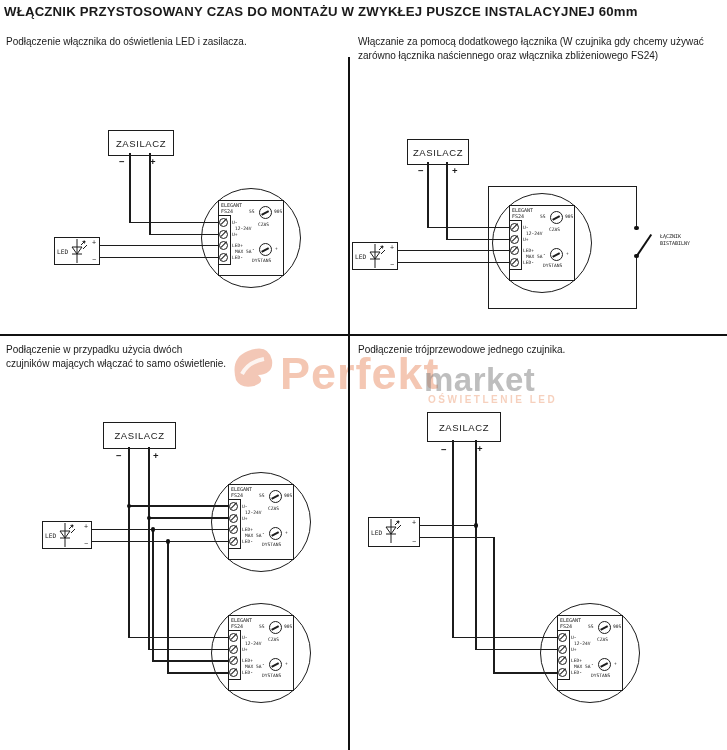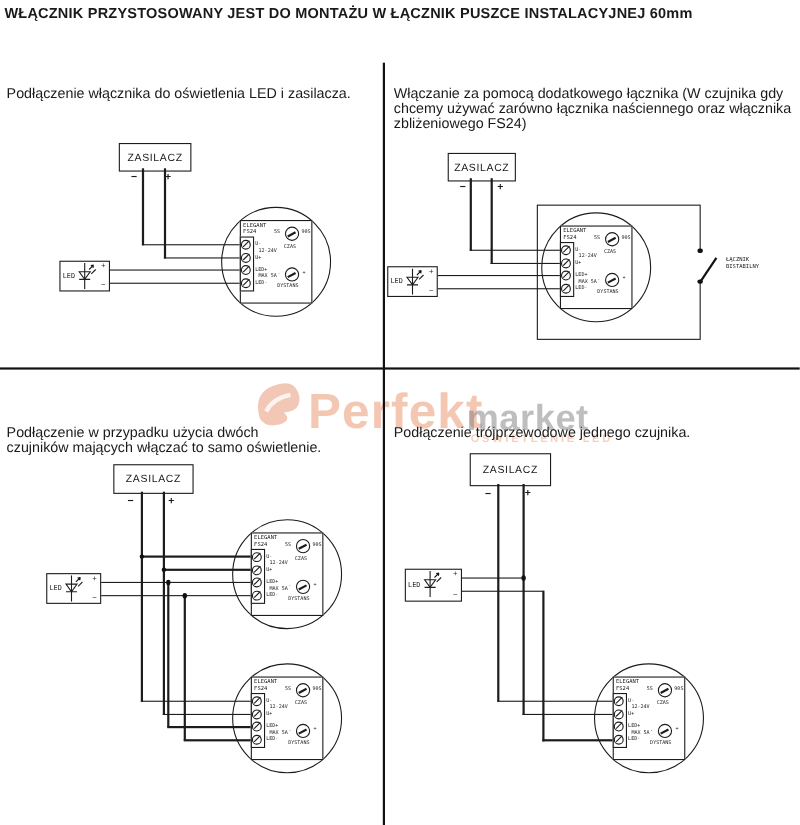--- a/index.html
+++ b/index.html
@@ -1,21 +1,21 @@
 <!DOCTYPE html>
 <html><head>
 <meta charset="utf-8">
 <style>
   html,body{margin:0;padding:0;}
   body{width:727px;height:750px;position:relative;background:#ffffff;
        font-family:"Liberation Sans",sans-serif;color:#1a1a1a;overflow:hidden;}
   .abs{position:absolute;}
   
   .title{left:4px;top:4px;width:720px;font-size:13.2px;font-weight:bold;letter-spacing:.2px;}
-  .caption{font-size:13px;line-height:13.5px;white-space:pre-line;margin-top:43px;}
+  .caption{font-size:10px;line-height:13.5px;white-space:pre-line;}
   
   .vdiv{left:348px;top:57px;width:2px;height:693px;background:#111;}
   .hdiv{left:0;top:334px;width:727px;height:2px;background:#111;}
   
   .w{position:absolute;background:#1c1c1c;display:block;}
   .dot{position:absolute;width:4.5px;height:4.5px;background:#111;border-radius:50%;display:block;}
   
   .zas{position:absolute;border:1.6px solid #1c1c1c;background:#fff;display:flex;align-items:center;justify-content:center;font-size:9.5px;letter-spacing:.6px;}
   .pol{position:absolute;font-size:9.5px;font-weight:bold;}
   
@@ -57,21 +57,21 @@
 <body>
 
 <svg class="abs" style="left:228px;top:344px;" width="48" height="46" viewBox="0 0 48 46">
   <path d="M8,36 Q2,14 20,7 Q40,-1 44,16 Q46,30 30,31 Q38,38 26,42 Q13,45 8,36 Z" fill="rgba(222,100,52,.36)"></path>
   <path d="M14,30 Q20,18 36,15" stroke="#fff" stroke-width="4" fill="none" opacity=".8"></path>
 </svg>
 <div class="abs wm-brand">Perfekt</div>
 <div class="abs wm-brand2">market</div>
 <div class="abs wm-tag">OŚWIETLENIE LED</div>
 
-<div class="abs title">WŁĄCZNIK PRZYSTOSOWANY JEST DO MONTAŻU W ŁĄCZNIK PUSZCE INSTALACYJNEJ 60mm</div>
+<div class="abs title">WŁĄCZNIK PRZYSTOSOWANY CZAS DO MONTAŻU W ZWYKŁEJ PUSZCE INSTALACYJNEJ 60mm</div>
 <div class="abs caption" style="left:6px;top:35px;width:335px;">Podłączenie włącznika do oświetlenia LED i zasilacza.</div>
 <div class="abs caption" style="left:358px;top:35px;width:366px;">Włączanie za pomocą dodatkowego łącznika (W czujnika gdy chcemy używać zarówno łącznika  naściennego oraz włącznika zbliżeniowego FS24)</div>
 <div class="abs caption" style="left:6px;top:343px;width:335px;">Podłączenie w przypadku użycia dwóch
 czujników mających włączać to samo oświetlenie.</div>
 <div class="abs caption" style="left:358px;top:343px;width:360px;">Podłączenie trójprzewodowe jednego czujnika.</div>
 
 <div class="abs vdiv"></div>
 <div class="abs hdiv"></div>
 
 <div class="zas" style="left:108px;top:130px;width:64px;height:24px;">

